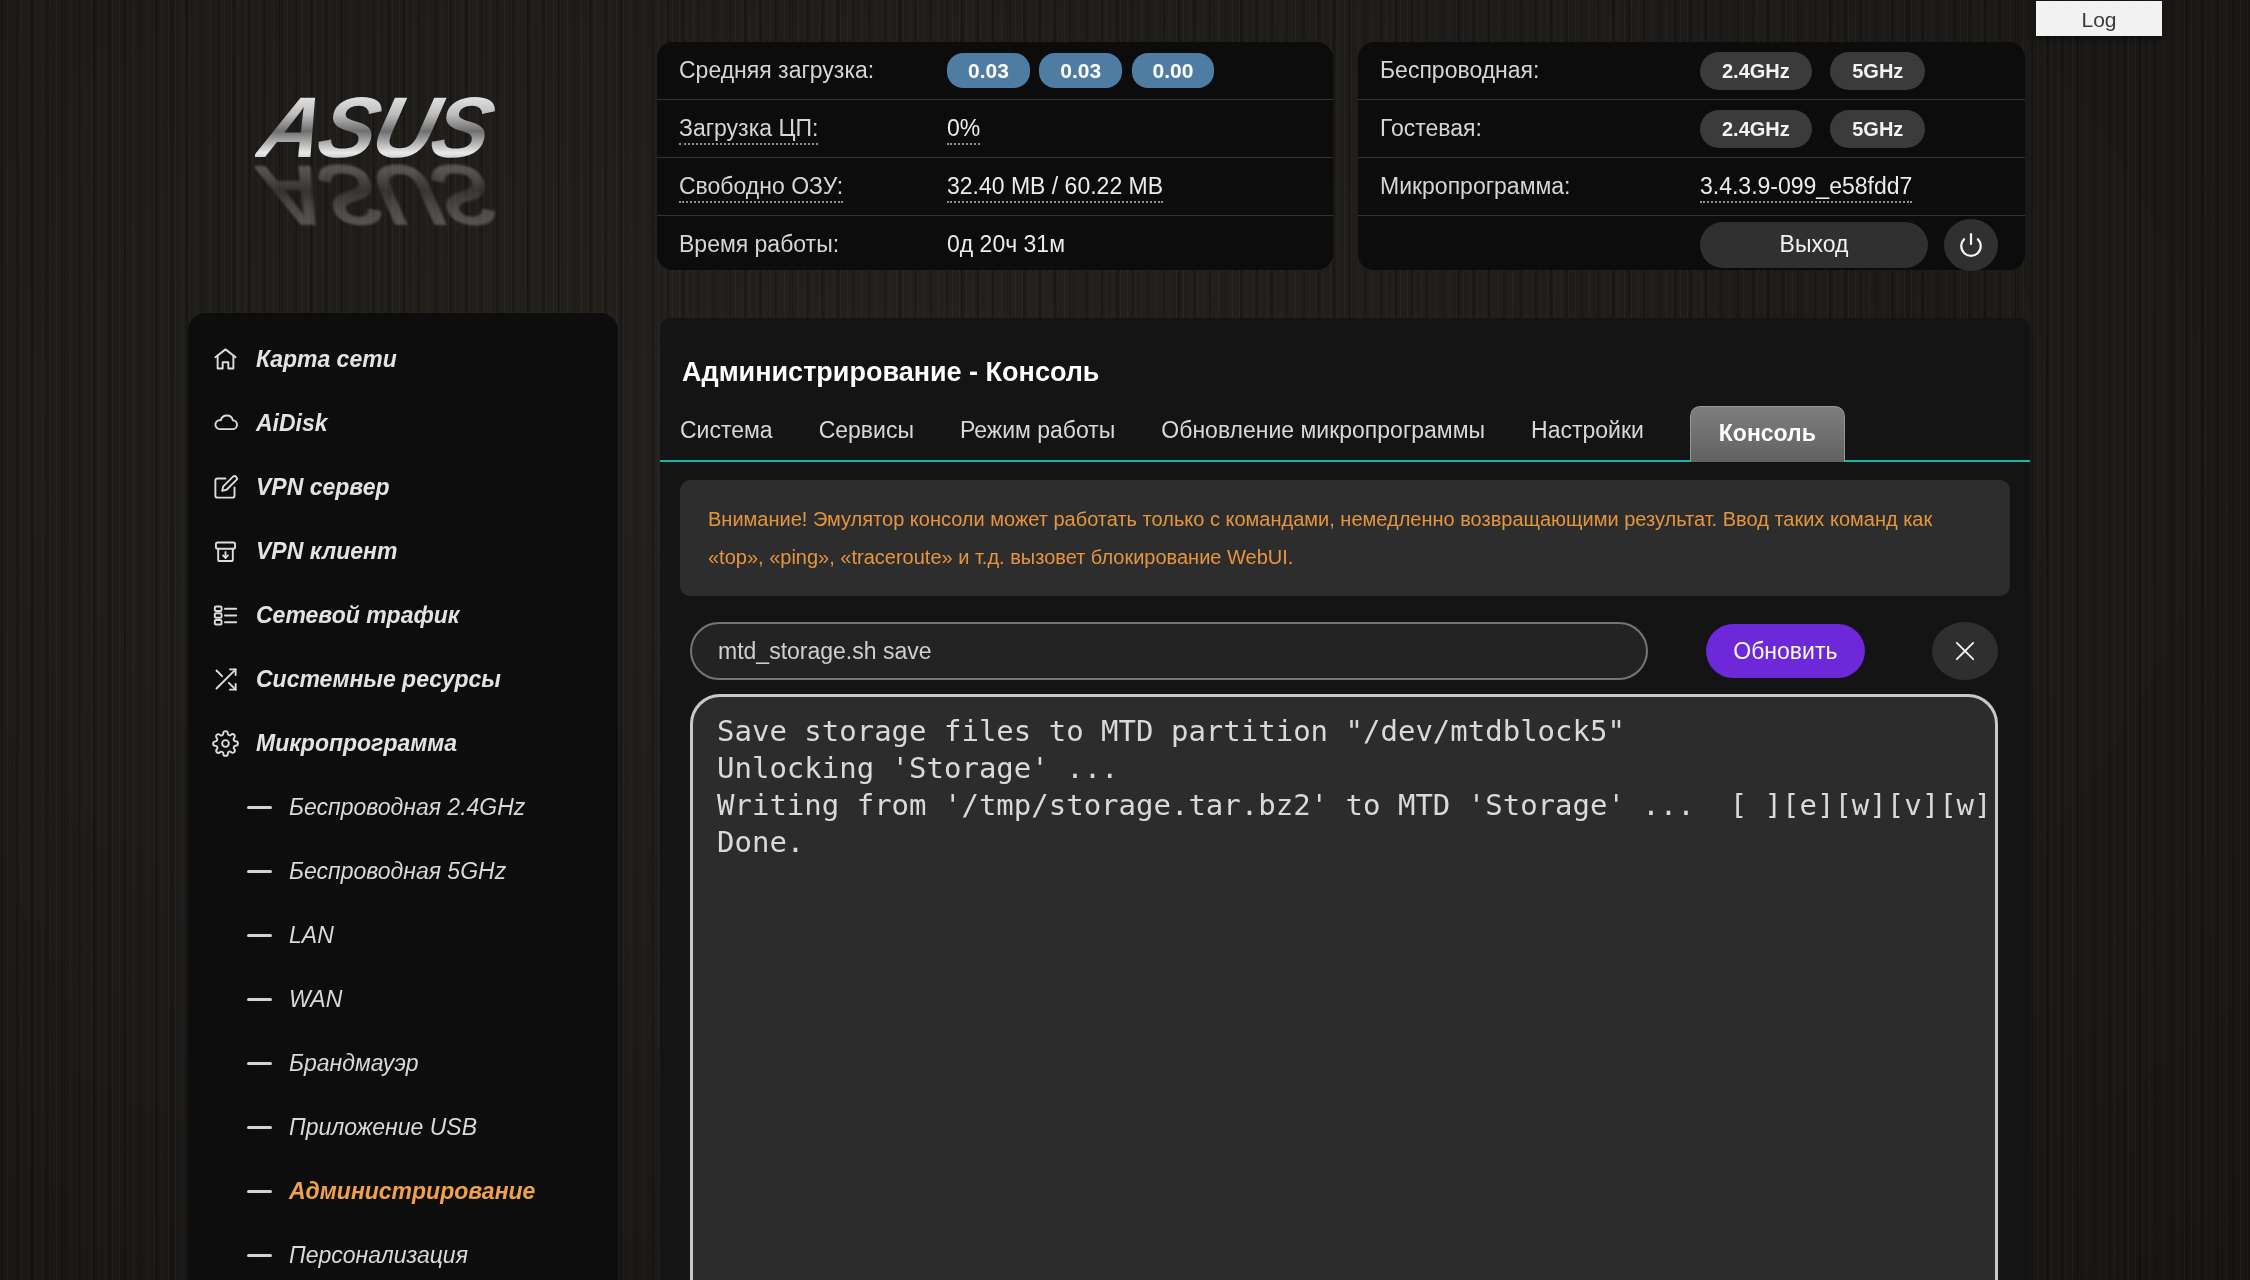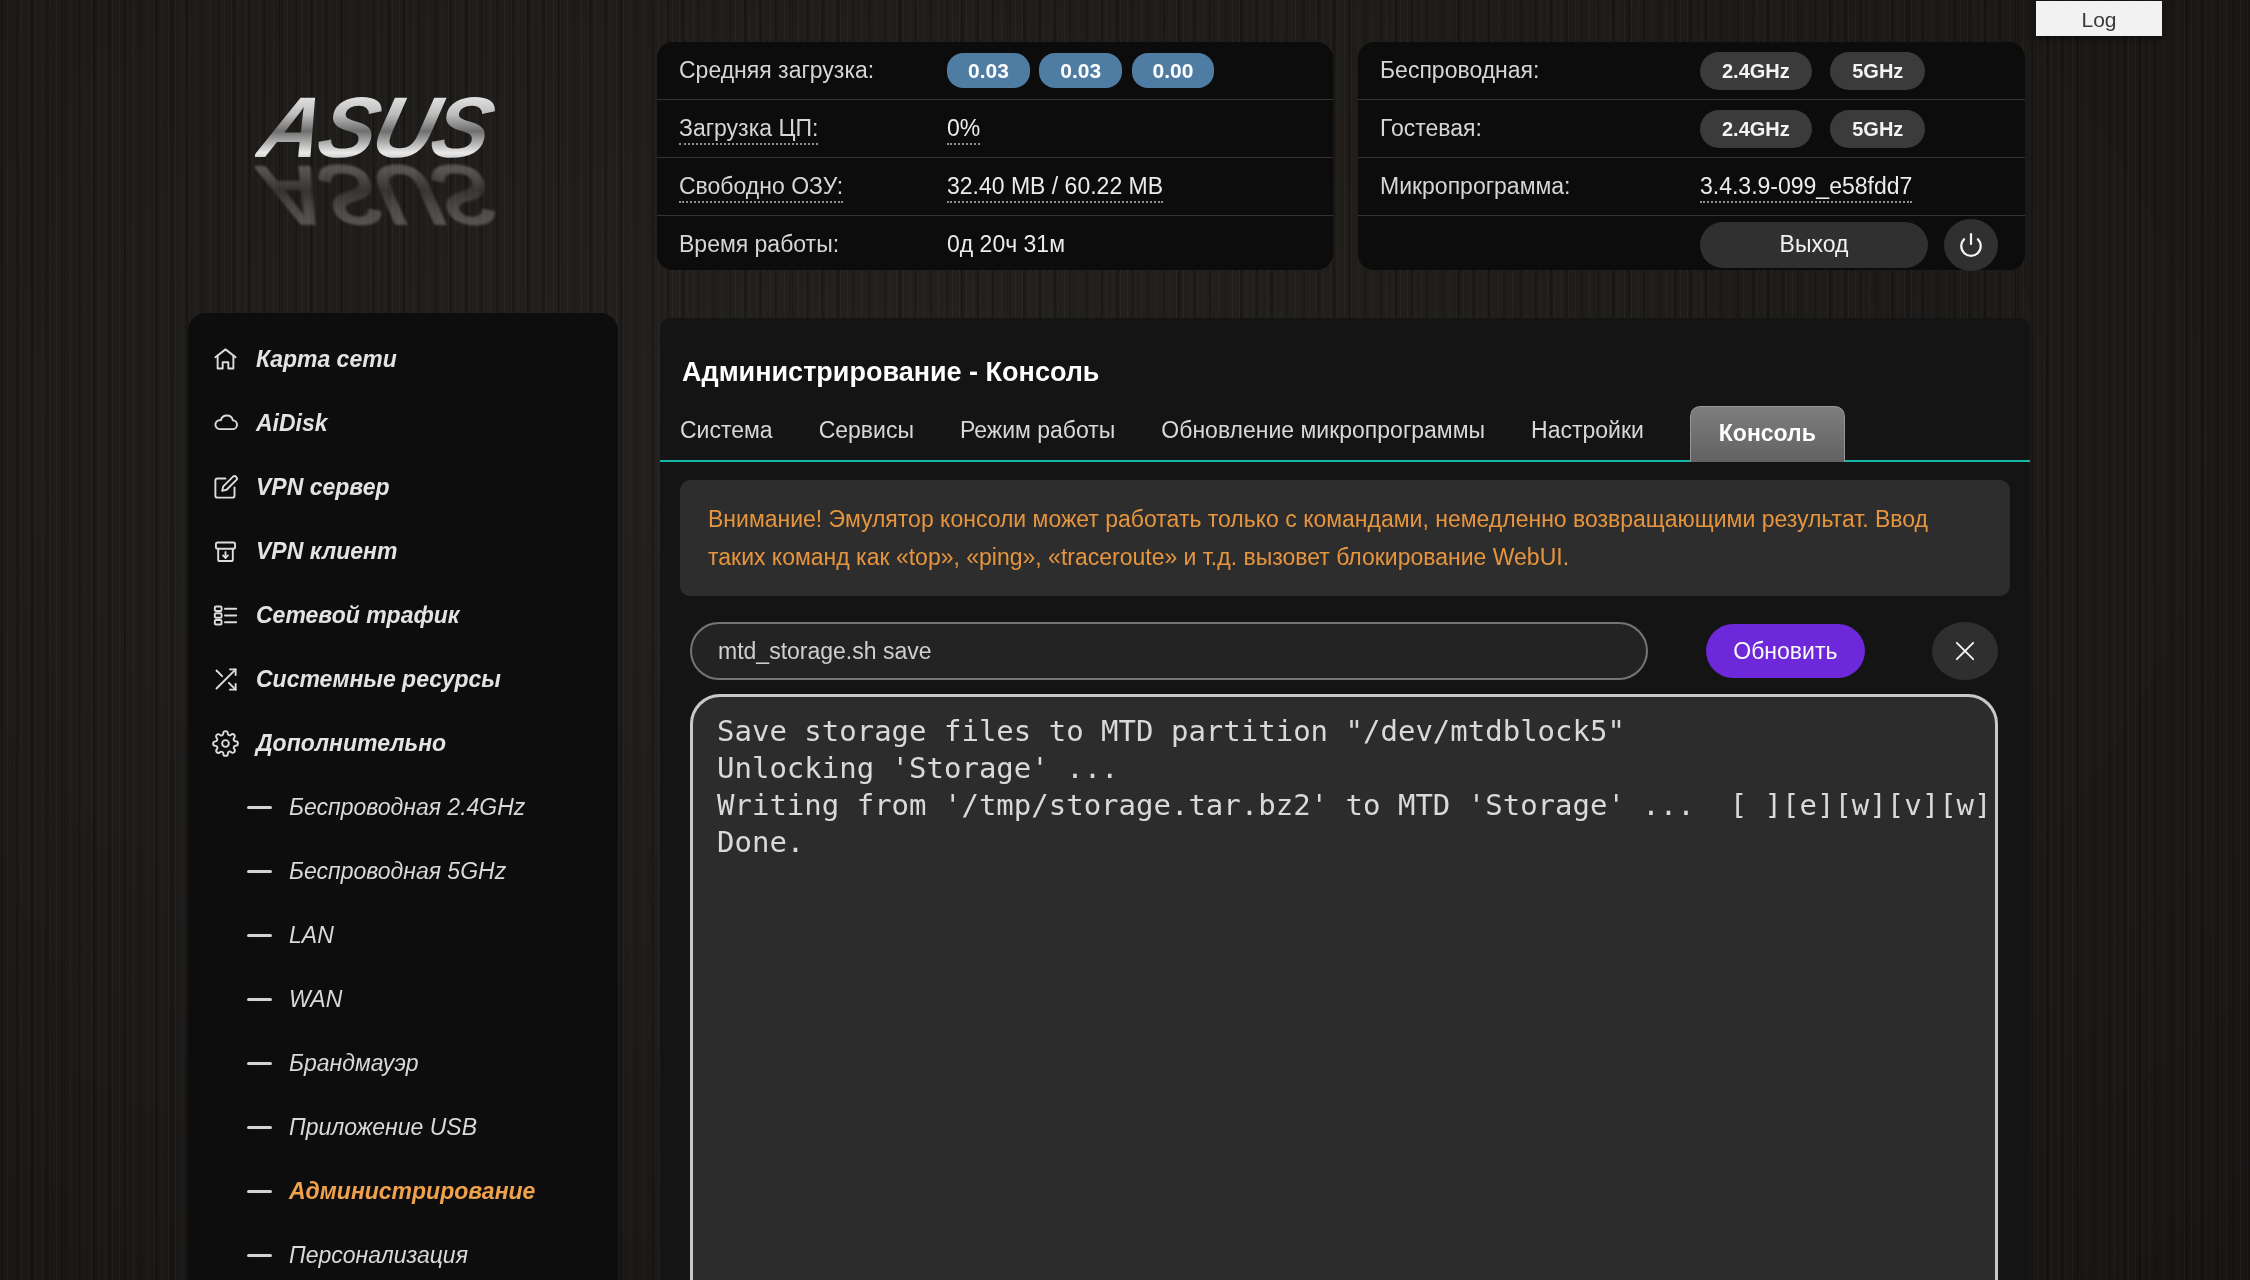--- a/index.html
+++ b/index.html
@@ -85,21 +85,21 @@
     border-bottom:2px solid #14b8a6;height:56px;box-sizing:border-box;
   }
   .tab{font-size:23px;color:#d8d8d8;margin-right:46px;padding-bottom:16px;cursor:pointer;white-space:nowrap;}
   .tab.active{
     background:linear-gradient(180deg,#7d7d7d,#626262);
     border:1px solid #979797;border-bottom:none;border-radius:10px 10px 0 0;
     color:#fff;font-weight:bold;padding:13px 28px 15px;margin:0 0 -2px 0;
   }
   .warning{
     margin:18px 20px 0 20px;background:#2d2d2d;border-radius:10px;
-    padding:20px 28px;color:#e6953f;font-size:23px;line-height:38px;
+    padding:20px 28px;color:#e6953f;font-size:20px;line-height:38px;
   }
   .cmd-row{display:flex;align-items:center;margin:26px 32px 0 30px;}
   .cmd-input{
     width:960px;height:58px;box-sizing:border-box;background:#232323;
     border:2px solid #757575;border-radius:29px;color:#cfcfcf;font-size:23px;
     padding:0 26px;font-family:inherit;outline:none;
   }
   .refresh-btn{
     margin-left:58px;width:160px;height:54px;border:none;border-radius:27px;
     background:#6d28d9;color:#fafafa;font-size:23px;font-family:inherit;cursor:pointer;
@@ -235,21 +235,21 @@
           <line x1="15" y1="15" x2="21" y2="21"></line>
           <line x1="4" y1="4" x2="9" y2="9"></line>
         </svg>
       <span class="nav-label">Системные ресурсы</span>
     </div>
     <div class="nav-item">
       <svg class="icn" viewBox="0 0 24 24">
           <circle cx="12" cy="12" r="3"></circle>
           <path d="M19.4 15a1.65 1.65 0 0 0 .33 1.82l.06.06a2 2 0 0 1 0 2.83 2 2 0 0 1-2.83 0l-.06-.06a1.65 1.65 0 0 0-1.82-.33 1.65 1.65 0 0 0-1 1.51V21a2 2 0 0 1-2 2 2 2 0 0 1-2-2v-.09A1.65 1.65 0 0 0 9 19.4a1.65 1.65 0 0 0-1.82.33l-.06.06a2 2 0 0 1-2.83 0 2 2 0 0 1 0-2.83l.06-.06a1.65 1.65 0 0 0 .33-1.82 1.65 1.65 0 0 0-1.51-1H3a2 2 0 0 1-2-2 2 2 0 0 1 2-2h.09A1.65 1.65 0 0 0 4.6 9a1.65 1.65 0 0 0-.33-1.82l-.06-.06a2 2 0 0 1 0-2.83 2 2 0 0 1 2.83 0l.06.06a1.65 1.65 0 0 0 1.82.33H9a1.65 1.65 0 0 0 1-1.51V3a2 2 0 0 1 2-2 2 2 0 0 1 2 2v.09a1.65 1.65 0 0 0 1 1.51 1.65 1.65 0 0 0 1.82-.33l.06-.06a2 2 0 0 1 2.83 0 2 2 0 0 1 0 2.83l-.06.06a1.65 1.65 0 0 0-.33 1.82V9a1.65 1.65 0 0 0 1.51 1H21a2 2 0 0 1 2 2 2 2 0 0 1-2 2h-.09a1.65 1.65 0 0 0-1.51 1z"></path>
         </svg>
-      <span class="nav-label">Дополнительно</span>
+      <span class="nav-label">Микропрограмма</span>
     </div>
 
     <div class="sub-item">
       <span class="dash"></span>
       <span class="sub-label">Беспроводная 2.4GHz</span>
     </div>
     <div class="sub-item">
       <span class="dash"></span>
       <span class="sub-label">Беспроводная 5GHz</span>
     </div>

